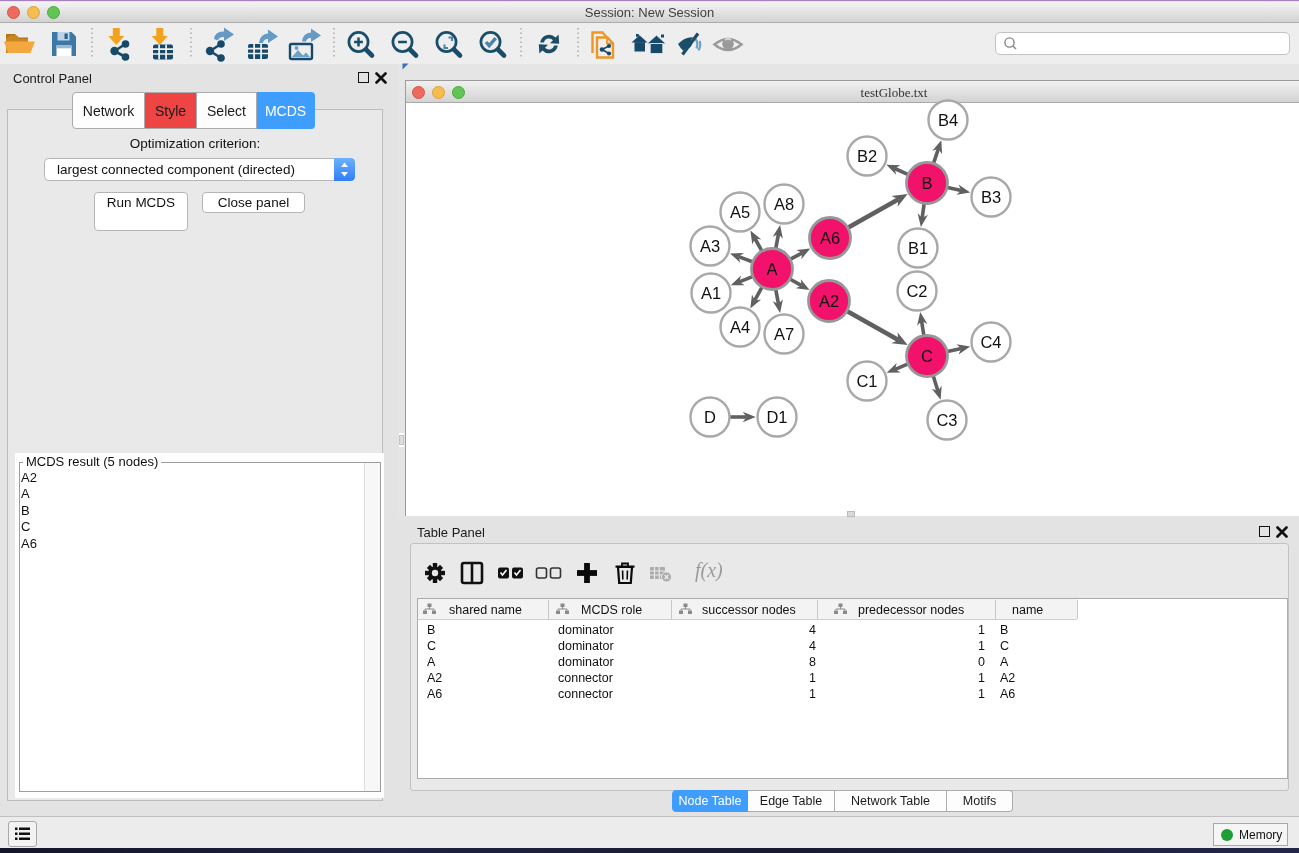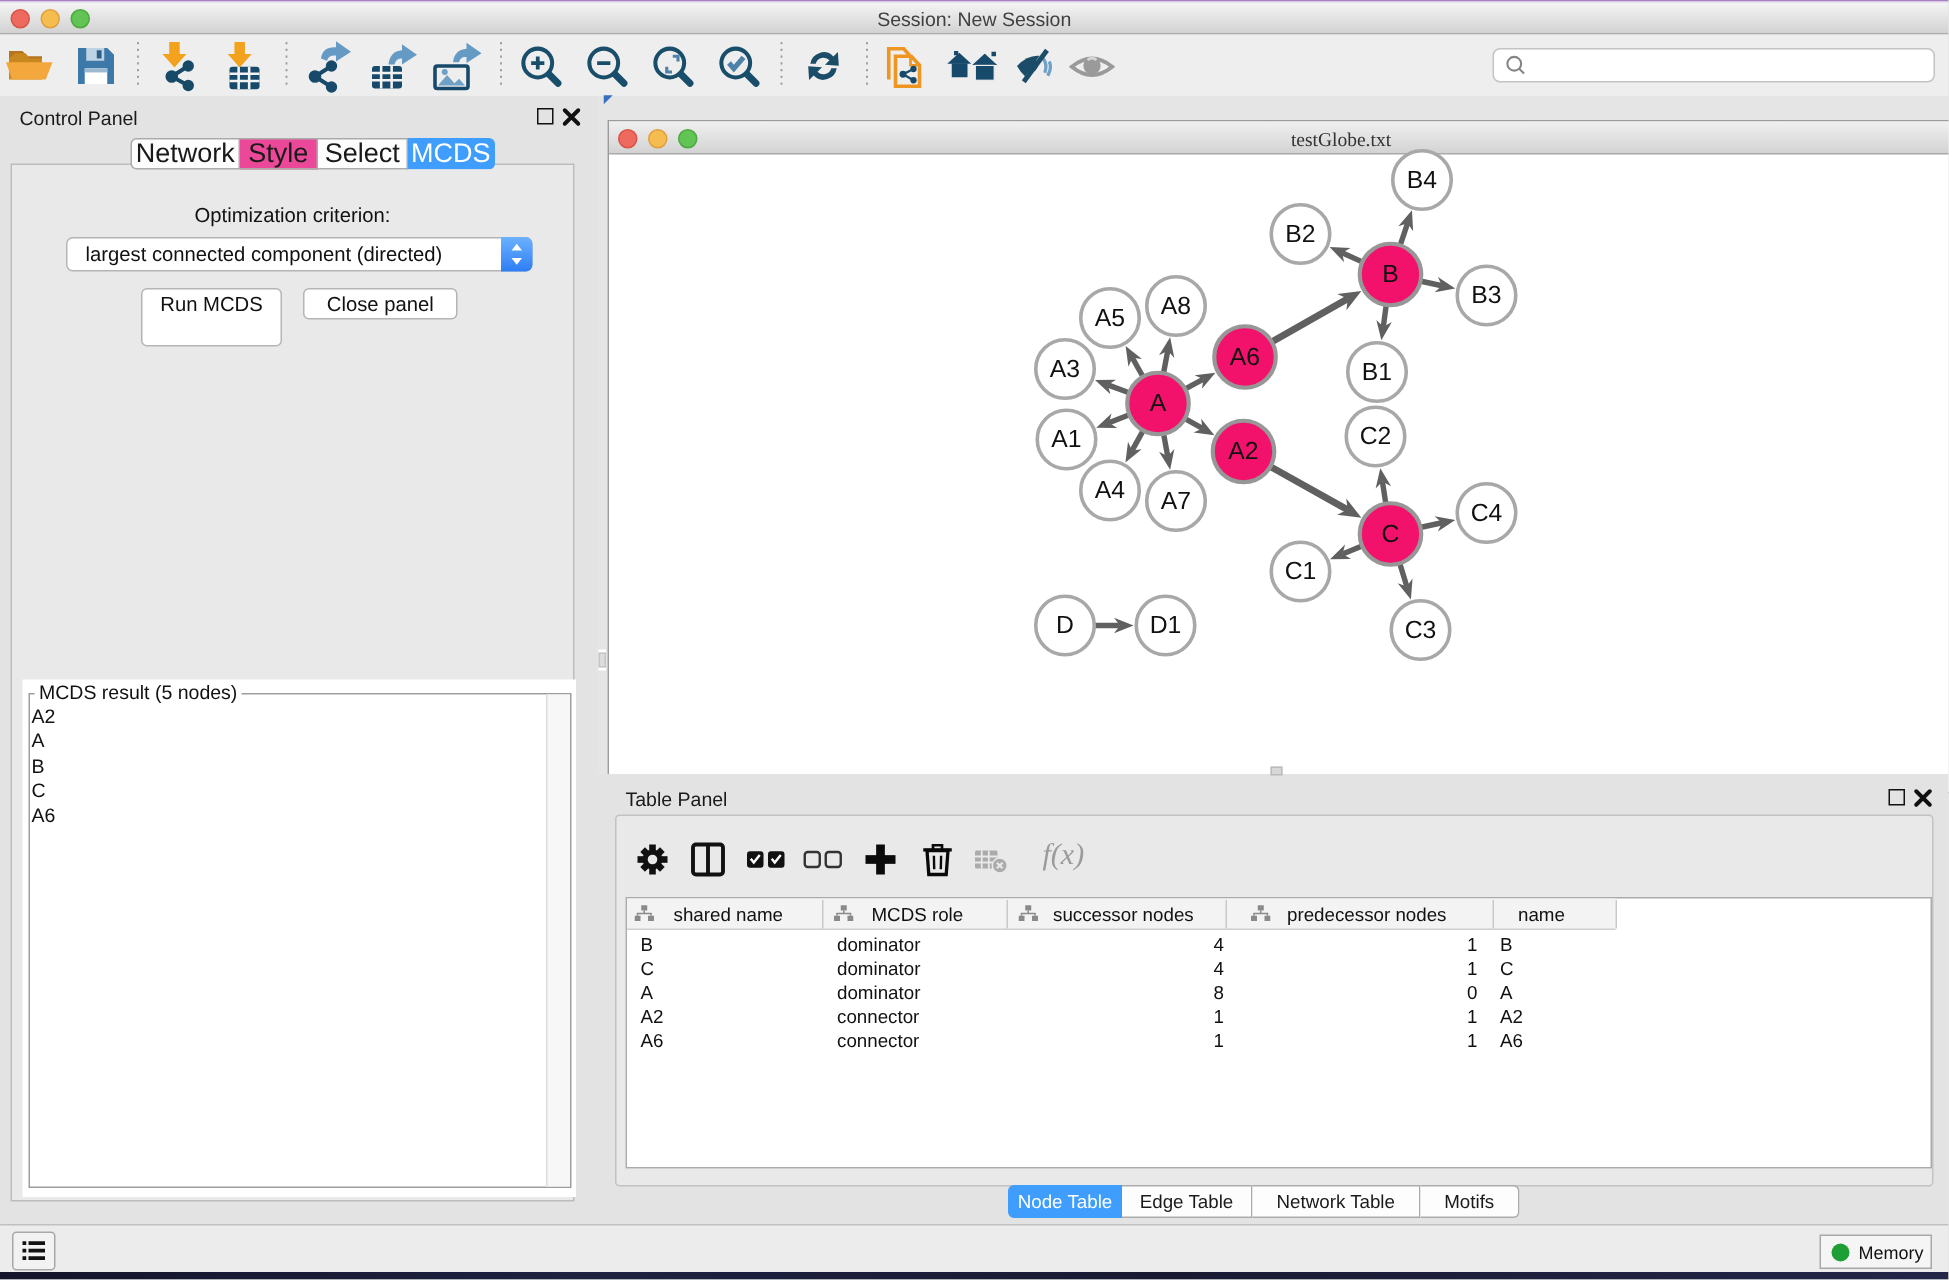--- a/index.html
+++ b/index.html
@@ -160,23 +160,23 @@
 
 <div class="abs" style="left:0;top:64px;width:398px;height:752px;background:#e3e3e3;">
   <div class="abs" style="left:13px;top:7px;font-size:13px;color:#1a1a1a;">Control Panel</div>
   <div class="abs" style="left:358px;top:8px;width:11px;height:11px;border:1.6px solid #111;"></div>
   <svg class="abs" style="left:375px;top:8px;" width="12" height="12">
       <path d="M1.5,1.5 L10.5,10.5 M10.5,1.5 L1.5,10.5" stroke="#111" stroke-width="2.6" stroke-linecap="round"></path>
     </svg>
 
   <div class="abs" style="left:7px;top:45px;width:376px;height:692px;background:#e9e9e9;border:1px solid #bcbcbc;"></div>
 
-  <div class="abs" style="left:87px;top:28px;height:21px;display:flex;font-size:18px;">
+  <div class="abs" style="left:72px;top:28px;height:37px;display:flex;font-size:14px;">
     <div style="width:73px;background:#fdfdfd;border:1px solid #ababab;border-radius:4px 0 0 4px;display:flex;align-items:center;justify-content:center;color:#1a1a1a;">Network</div>
-    <div style="width:52px;background:#ec4899;border:1px solid #ababab;border-left:none;display:flex;align-items:center;justify-content:center;color:#1a1a1a;">Style</div>
+    <div style="width:52px;background:#ef4444;border:1px solid #ababab;border-left:none;display:flex;align-items:center;justify-content:center;color:#1a1a1a;">Style</div>
     <div style="width:60px;background:#fdfdfd;border:1px solid #ababab;border-left:none;display:flex;align-items:center;justify-content:center;color:#1a1a1a;">Select</div>
     <div style="width:58px;background:#3f9efd;border:1px solid #3f9efd;border-left:none;border-radius:0 4px 4px 0;display:flex;align-items:center;justify-content:center;color:#fff;">MCDS</div>
   </div>
 
   <div class="abs" style="left:8px;top:72px;width:374px;text-align:center;font-size:13.5px;color:#111;">Optimization criterion:</div>
 
   <div class="abs" style="left:44px;top:94px;width:311px;height:23px;background:#fff;border:1px solid #b5b5b5;border-radius:4.5px;">
     <div class="abs" style="left:12px;top:3px;font-size:13.5px;color:#111;">largest connected component (directed)</div>
     <div class="abs" style="right:-1px;top:-1px;width:21px;height:23px;border-radius:0 4.5px 4.5px 0;background:linear-gradient(#6cb2ff,#2e7ef5);">
       <svg width="21" height="23">

